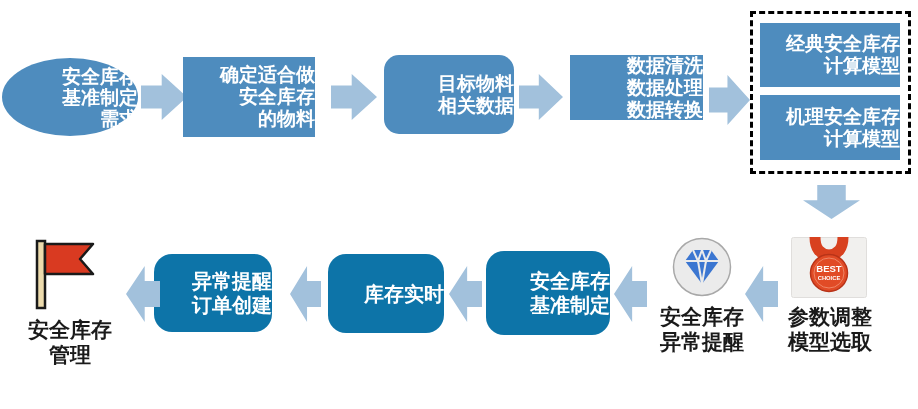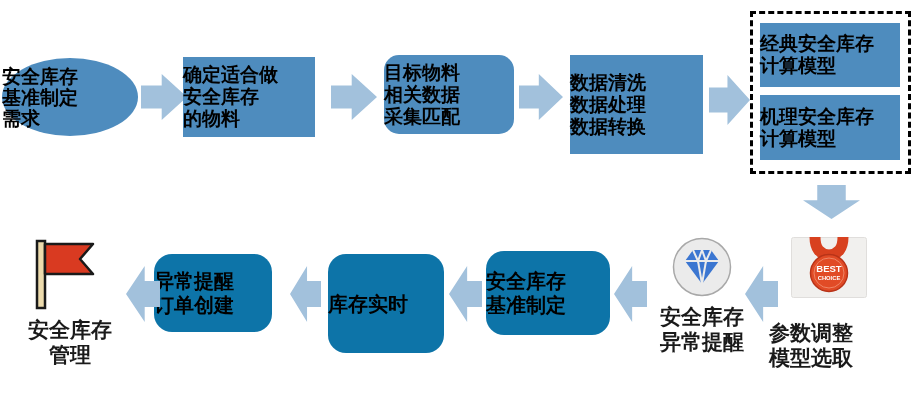--- a/index.html
+++ b/index.html
@@ -2,22 +2,22 @@
 <html><head>
 <meta charset="utf-8">
 <style>
   html,body{margin:0;padding:0;background:#fff;}
   .canvas{
     position:relative;width:918px;height:409px;background:#ffffff;
     font-family:"Liberation Sans","DejaVu Sans",sans-serif;overflow:hidden;
   }
   .node{
     position:absolute;display:flex;flex-direction:column;
-    justify-content:center;align-items:flex-start;text-align:center;
-    color:#000000;font-weight:bold;
+    justify-content:center;align-items:flex-end;text-align:center;
+    color:#ffffff;font-weight:bold;
   }
   .pbox{background:#4e8cbe;font-size:19px;line-height:22px;}
   .ellipse{background:#4e8cbe;border-radius:50%;font-size:19px;line-height:21px;}
   .rbox{background:#0d74a8;border-radius:18px;font-size:20px;line-height:24px;}
   .dashed-group{position:absolute;border:3px dashed #000000;box-sizing:border-box;background:#ffffff;}
   .arrow{position:absolute;background:#a2c1dc;}
   .arrow.right{clip-path:polygon(0 25%,45% 25%,45% 0,100% 50%,45% 100%,45% 75%,0 75%);}
   .arrow.left{clip-path:polygon(100% 27%,55% 27%,55% 0,0 50%,55% 100%,55% 73%,100% 73%);}
   .arrow.down{clip-path:polygon(25% 0,75% 0,75% 45%,100% 45%,50% 100%,0 45%,25% 45%);}
   .label{
@@ -43,26 +43,25 @@
     <div>确定适合做</div>
     <div>安全库存</div>
     <div>的物料</div>
   </div>
 
   <div class="arrow right" style="left:331px;top:74px;width:46px;height:46px;"></div>
 
   <div class="node pbox" style="left:384px;top:55px;width:130px;height:79px;border-radius:15px;">
     <div>目标物料</div>
     <div>相关数据</div>
-    <div>采集匹配</div>
   </div>
 
   <div class="arrow right" style="left:519px;top:74px;width:44px;height:46px;"></div>
 
-  <div class="node pbox" style="left:570px;top:55px;width:133px;height:99px;">
+  <div class="node pbox" style="left:570px;top:55px;width:133px;height:65px;">
     <div>数据清洗</div>
     <div>数据处理</div>
     <div>数据转换</div>
   </div>
 
   <div class="arrow right" style="left:709px;top:75px;width:41px;height:50px;"></div>
 
   <div class="dashed-group" style="left:750px;top:11px;width:161px;height:163px;">
     <div class="node pbox" style="left:7px;top:9px;width:140px;height:64px;">
       <div>经典安全库存</div>
@@ -77,21 +76,21 @@
   <div class="arrow down" style="left:803px;top:185px;width:57px;height:34px;"></div>
 
   <svg class="icon" style="left:791px;top:237px;" width="76" height="61" viewBox="0 0 76 61">
     <rect x="0.5" y="0.5" width="75" height="60" rx="2" fill="#f1f0ee" stroke="#e0dedc"></rect>
     <path d="M24,0 Q24,17 38,18 Q52,17 52,0" fill="none" stroke="#d8411f" stroke-width="11"></path>
     <circle cx="38" cy="36" r="18.5" fill="#e14b26" stroke="#b83318" stroke-width="1.5"></circle>
     <circle cx="38" cy="36" r="15" fill="none" stroke="#ef8666" stroke-width="1"></circle>
     <text x="38" y="34.5" text-anchor="middle" font-size="9.5" font-weight="bold" fill="#ffffff">BEST</text>
     <text x="38" y="43" text-anchor="middle" font-size="5.8" font-weight="bold" fill="#ffffff">CHOICE</text>
   </svg>
-  <div class="label" style="left:751px;top:304px;width:120px;margin-top:16px;">
+  <div class="label" style="left:770px;top:304px;width:120px;">
     <div>参数调整</div>
     <div>模型选取</div>
   </div>
 
   <div class="arrow left" style="left:745px;top:266px;width:33px;height:56px;"></div>
 
   <svg class="icon" style="left:672px;top:237px;" width="60" height="60" viewBox="0 0 60 60">
     <circle cx="30" cy="30" r="28.5" fill="#ebebeb" stroke="#a8a8a8" stroke-width="1.5"></circle>
     <polygon points="13,24 21,13 39,13 47,24 30,47" fill="#3b76d1"></polygon>
     <g stroke="#ebebeb" stroke-width="2" fill="none">
@@ -108,21 +107,21 @@
 
   <div class="arrow left" style="left:614px;top:266px;width:33px;height:56px;"></div>
 
   <div class="node rbox" style="left:486px;top:251px;width:124px;height:84px;">
     <div>安全库存</div>
     <div>基准制定</div>
   </div>
 
   <div class="arrow left" style="left:449px;top:266px;width:33px;height:56px;"></div>
 
-  <div class="node rbox" style="left:328px;top:254px;width:116px;height:99px;">
+  <div class="node rbox" style="left:328px;top:254px;width:116px;height:79px;">
     <div>库存实时</div>
   </div>
 
   <div class="arrow left" style="left:290px;top:266px;width:31px;height:56px;"></div>
 
   <div class="node rbox" style="left:154px;top:254px;width:118px;height:78px;">
     <div>异常提醒</div>
     <div>订单创建</div>
   </div>
 

